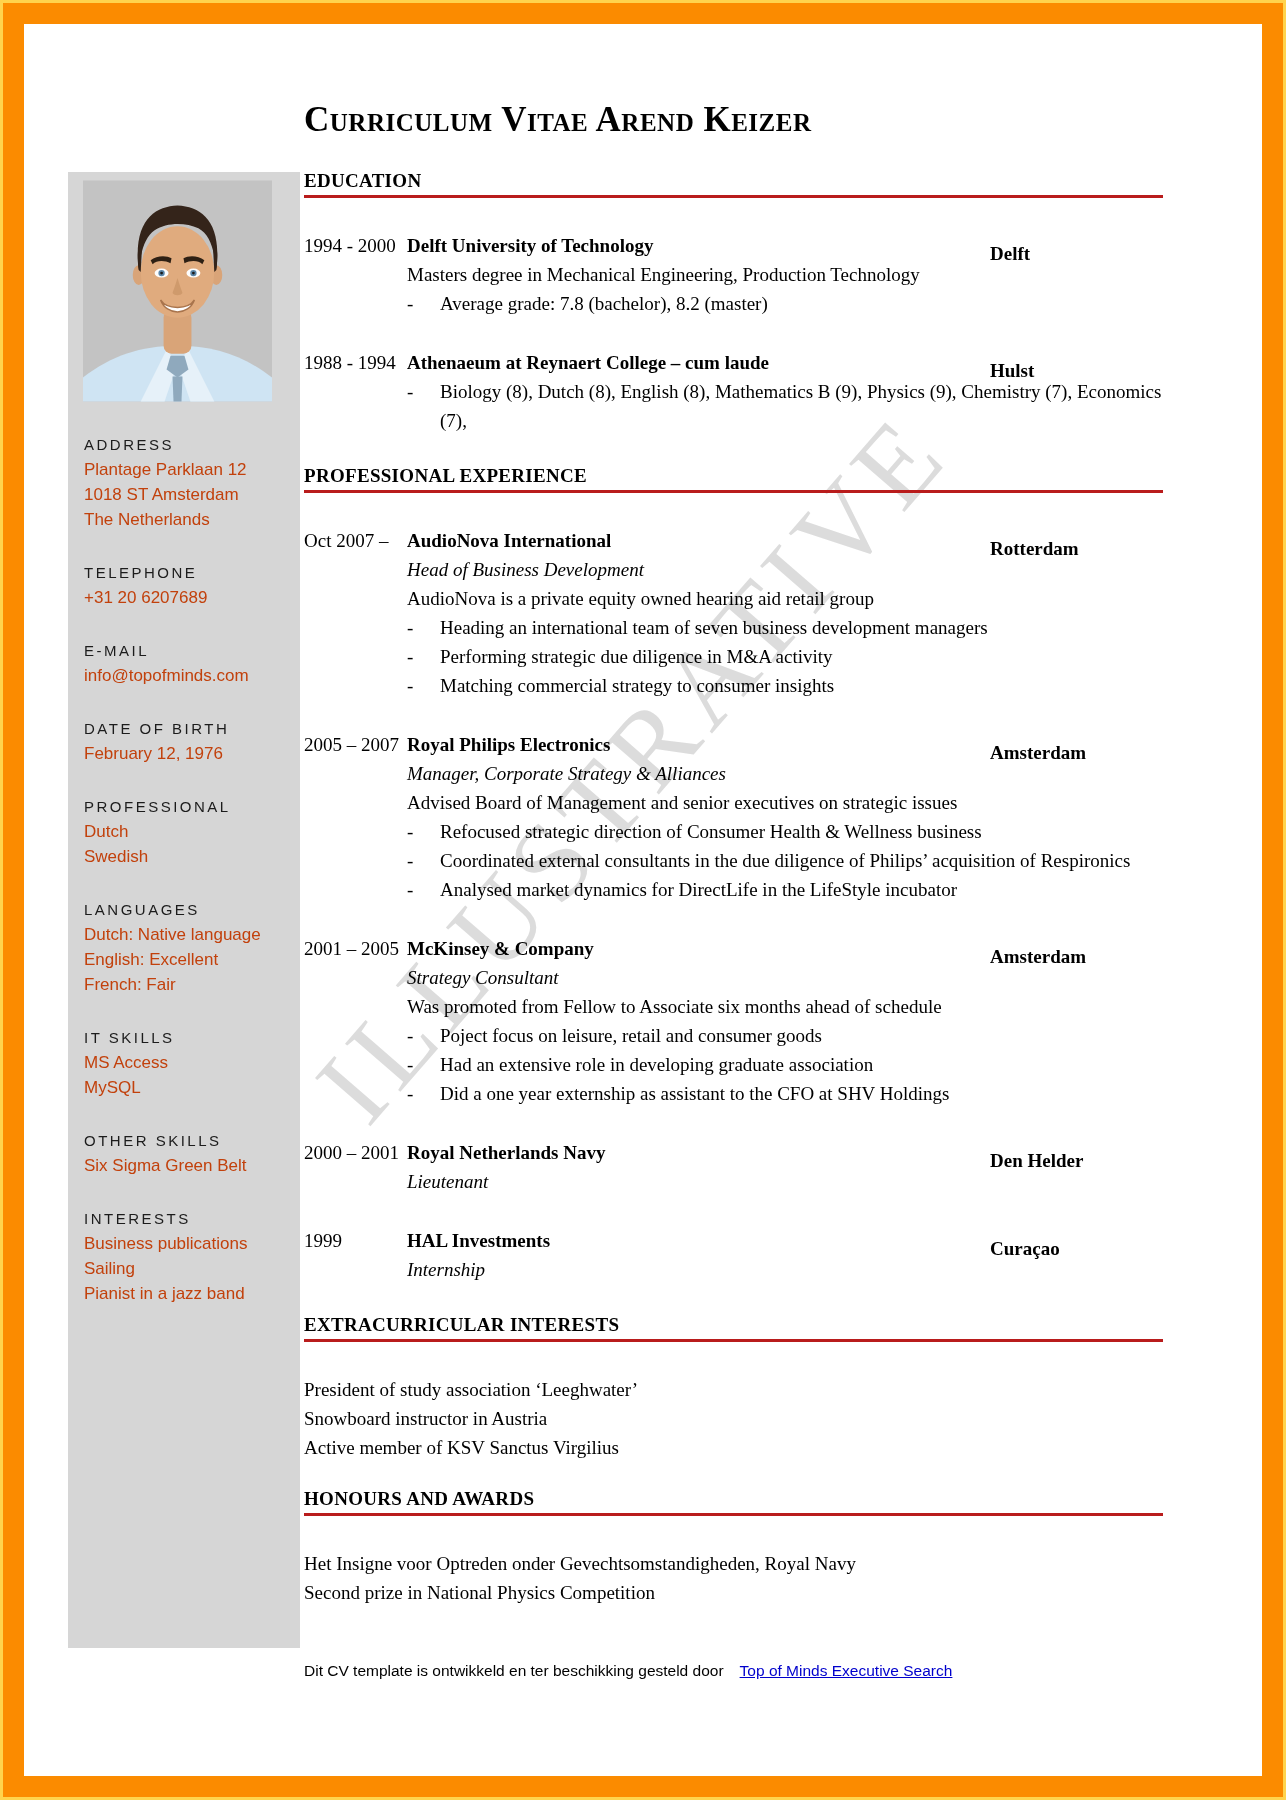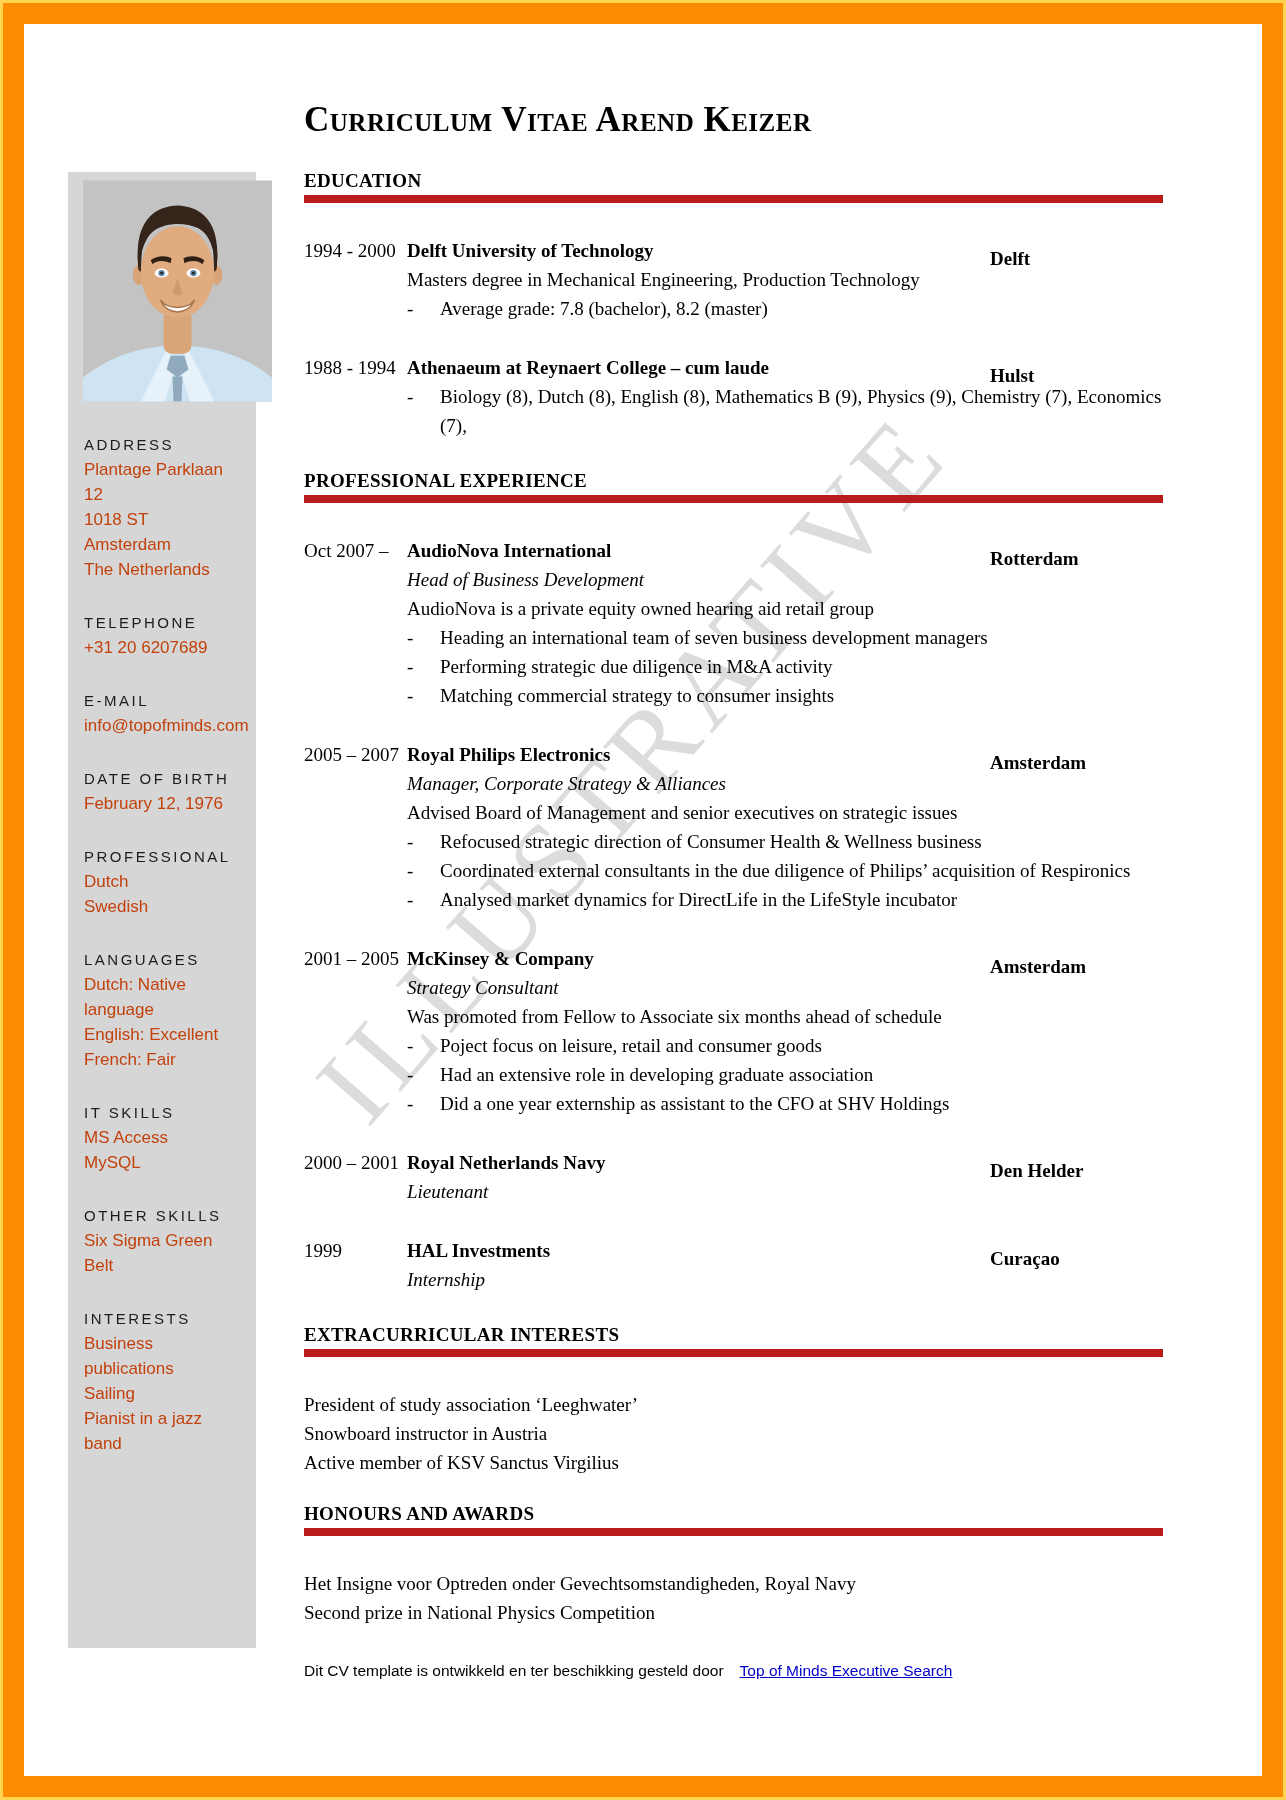--- a/index.html
+++ b/index.html
@@ -13,42 +13,42 @@
   
   .watermark{
     position:absolute;left:180px;top:700px;width:920px;height:150px;
     transform:rotate(-49deg);
     font-family:"Liberation Serif",serif;font-size:112px;letter-spacing:9px;
     color:#c7c7c7;opacity:.62;text-align:center;z-index:1;white-space:nowrap;
   }
 
   
   .sidebar{
-    position:absolute;left:68px;top:172px;width:188px;height:1476px;
+    position:absolute;left:68px;top:172px;width:232px;height:1476px;
     background:#d6d6d6;z-index:2;box-sizing:border-box;
     padding:8px 15px 0 16px;
     font-family:"Liberation Sans",sans-serif;
   }
   .photo{display:block;width:189px;height:222px;margin:0 0 30px -1px;}
   .side-group{margin-bottom:28px;}
   .side-label{font-size:15px;line-height:25px;letter-spacing:2.5px;color:#1c1c1c;}
   .side-line{font-size:17px;line-height:25px;color:#c2410c;padding-right:18px;}
 
   
   .main{
     position:absolute;left:304px;top:104px;width:859px;z-index:2;
     font-size:19px;line-height:29px;
   }
   .doc-title{
     font-size:35px;line-height:32px;font-weight:bold;
     font-variant:small-caps;letter-spacing:.5px;margin:0 0 34px 0;
   }
   .sec{
     font-size:19px;line-height:22px;font-weight:bold;letter-spacing:.3px;
-    padding-bottom:3px;border-bottom:8px solid #b91c1c;margin:0 0 33px 0;
+    padding-bottom:3px;border-bottom:3px solid #b91c1c;margin:0 0 33px 0;
   }
   .entry{display:grid;grid-template-columns:103px 1fr;margin-bottom:30px;}
   .e-body{position:relative;}
   .e-headrow{position:relative;}
   .e-head{font-weight:bold;}
   .e-city{position:absolute;left:583px;top:8px;font-weight:bold;white-space:nowrap;}
   .e-role{font-style:italic;}
   .bullet{display:grid;grid-template-columns:33px 1fr;}
   .bullet .dash::before{content:"-";}
   .justify{text-align:justify;}

